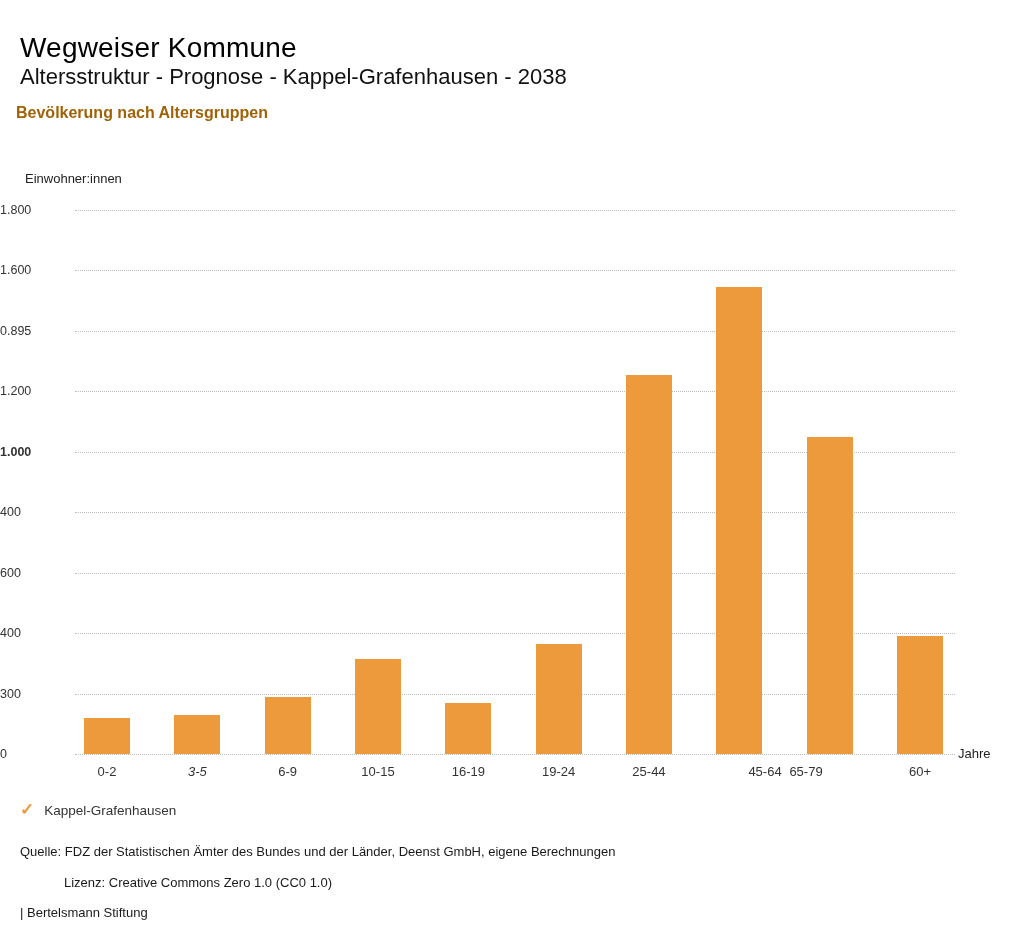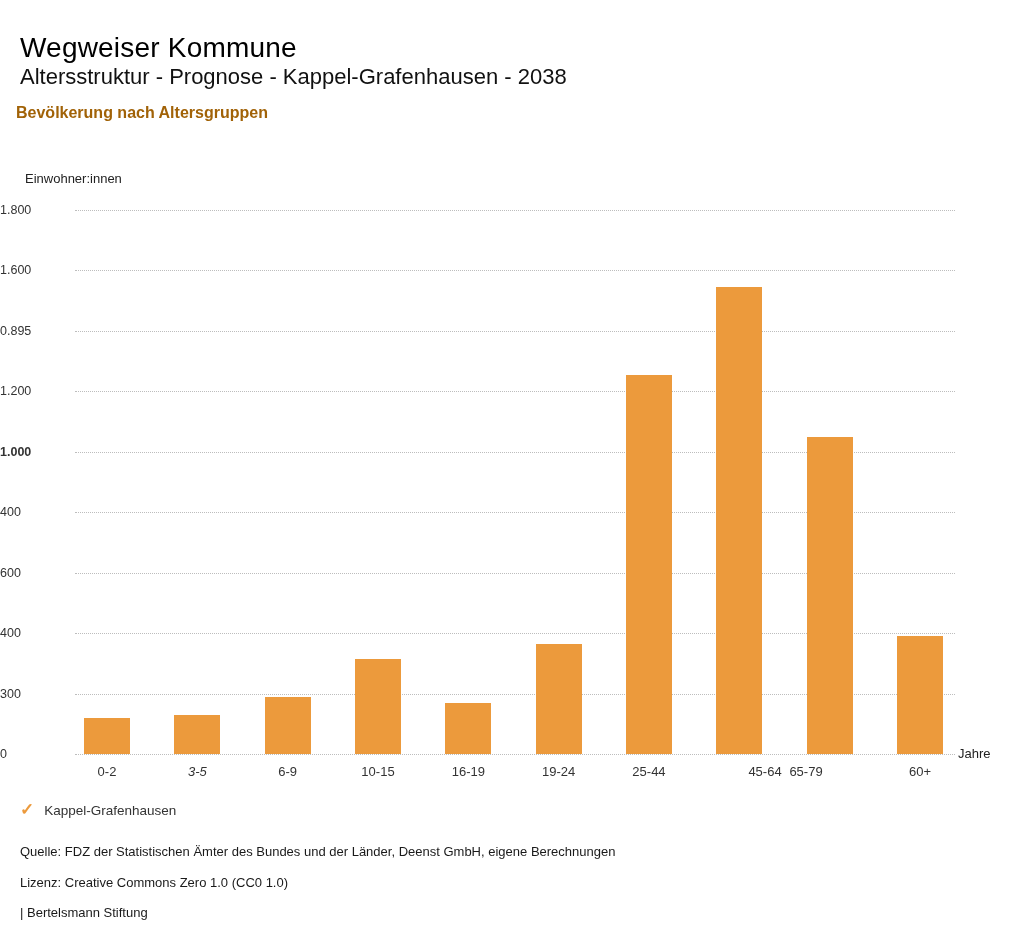--- a/index.html
+++ b/index.html
@@ -72,21 +72,21 @@
     display: flex; align-items: center; gap: 10px;
   }
   .legend .check {
     font-size: 17px; font-weight: 700; line-height: 18px;
   }
   .legend .legend-label { font-size: 13.5px; color: #333; }
 
   
   .footer-line { left: 20px; font-size: 13px; color: #1a1a1a; }
   .footer-source  { top: 844px; }
-  .footer-license { top: 875px; }
+  .footer-license { top: 875px; margin-left: 44px; }
   .footer-brand   { top: 905px; }
 </style>
 </head>
 <body>
 
 <div class="abs page-title">Wegweiser Kommune</div>
 <div class="abs page-subtitle">Altersstruktur - Prognose - Kappel-Grafenhausen - 2038</div>
 <div class="abs chart-heading">Bevölkerung nach Altersgruppen</div>
 
 <div class="abs y-axis-title">Einwohner:innen</div>

